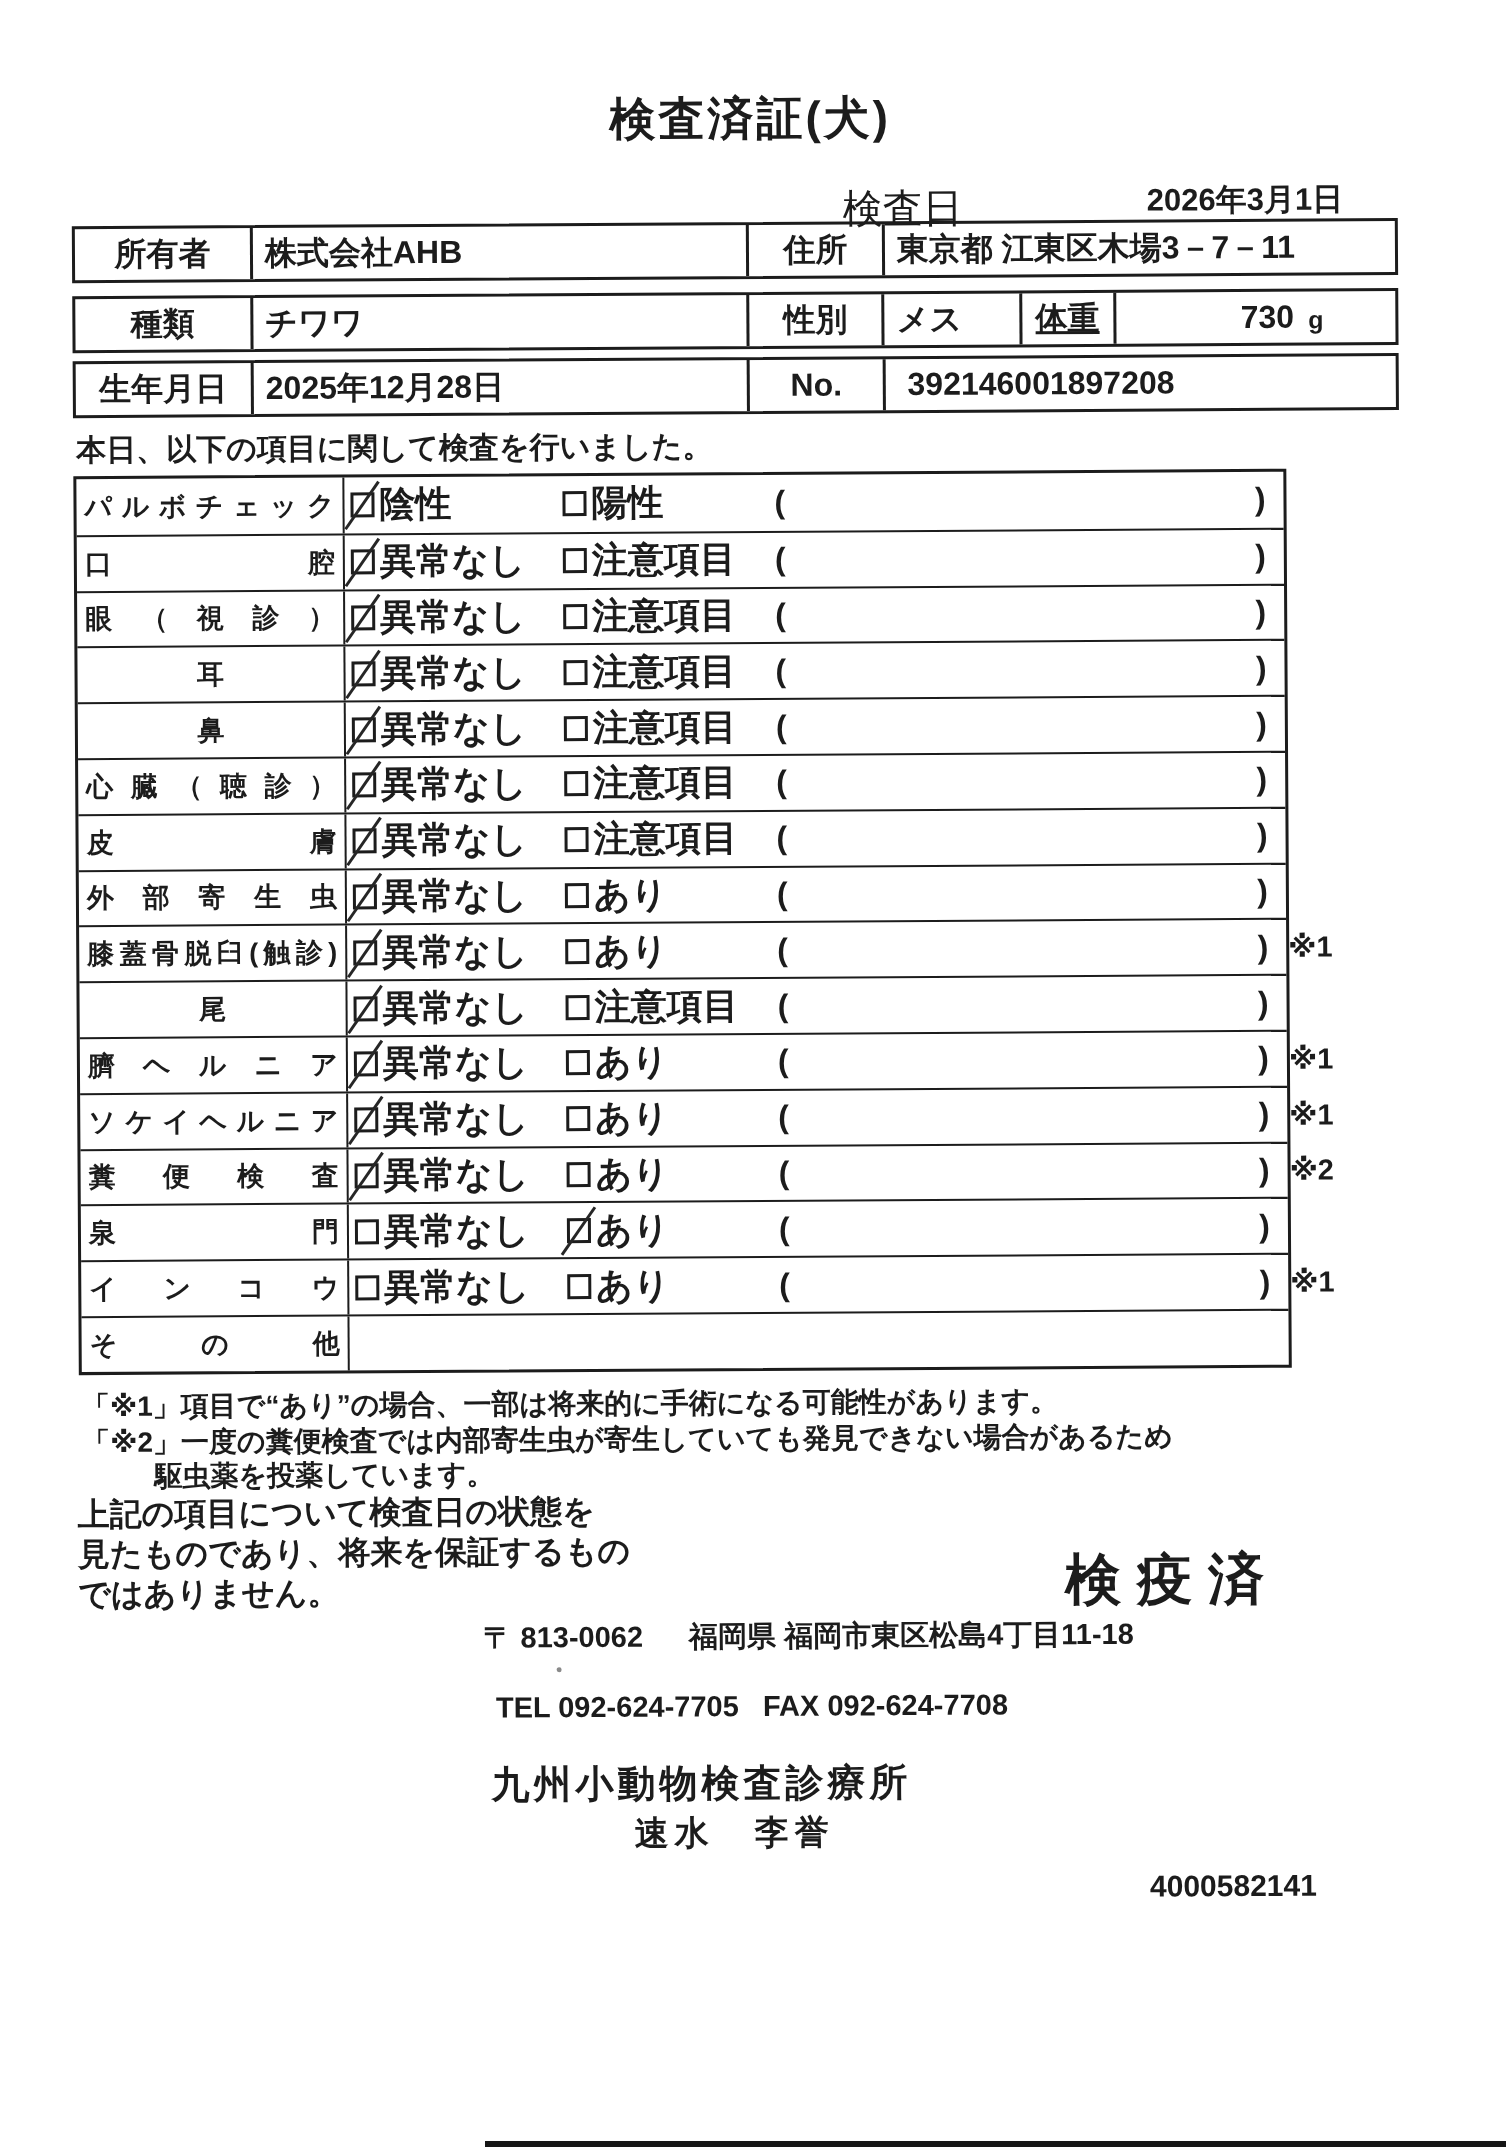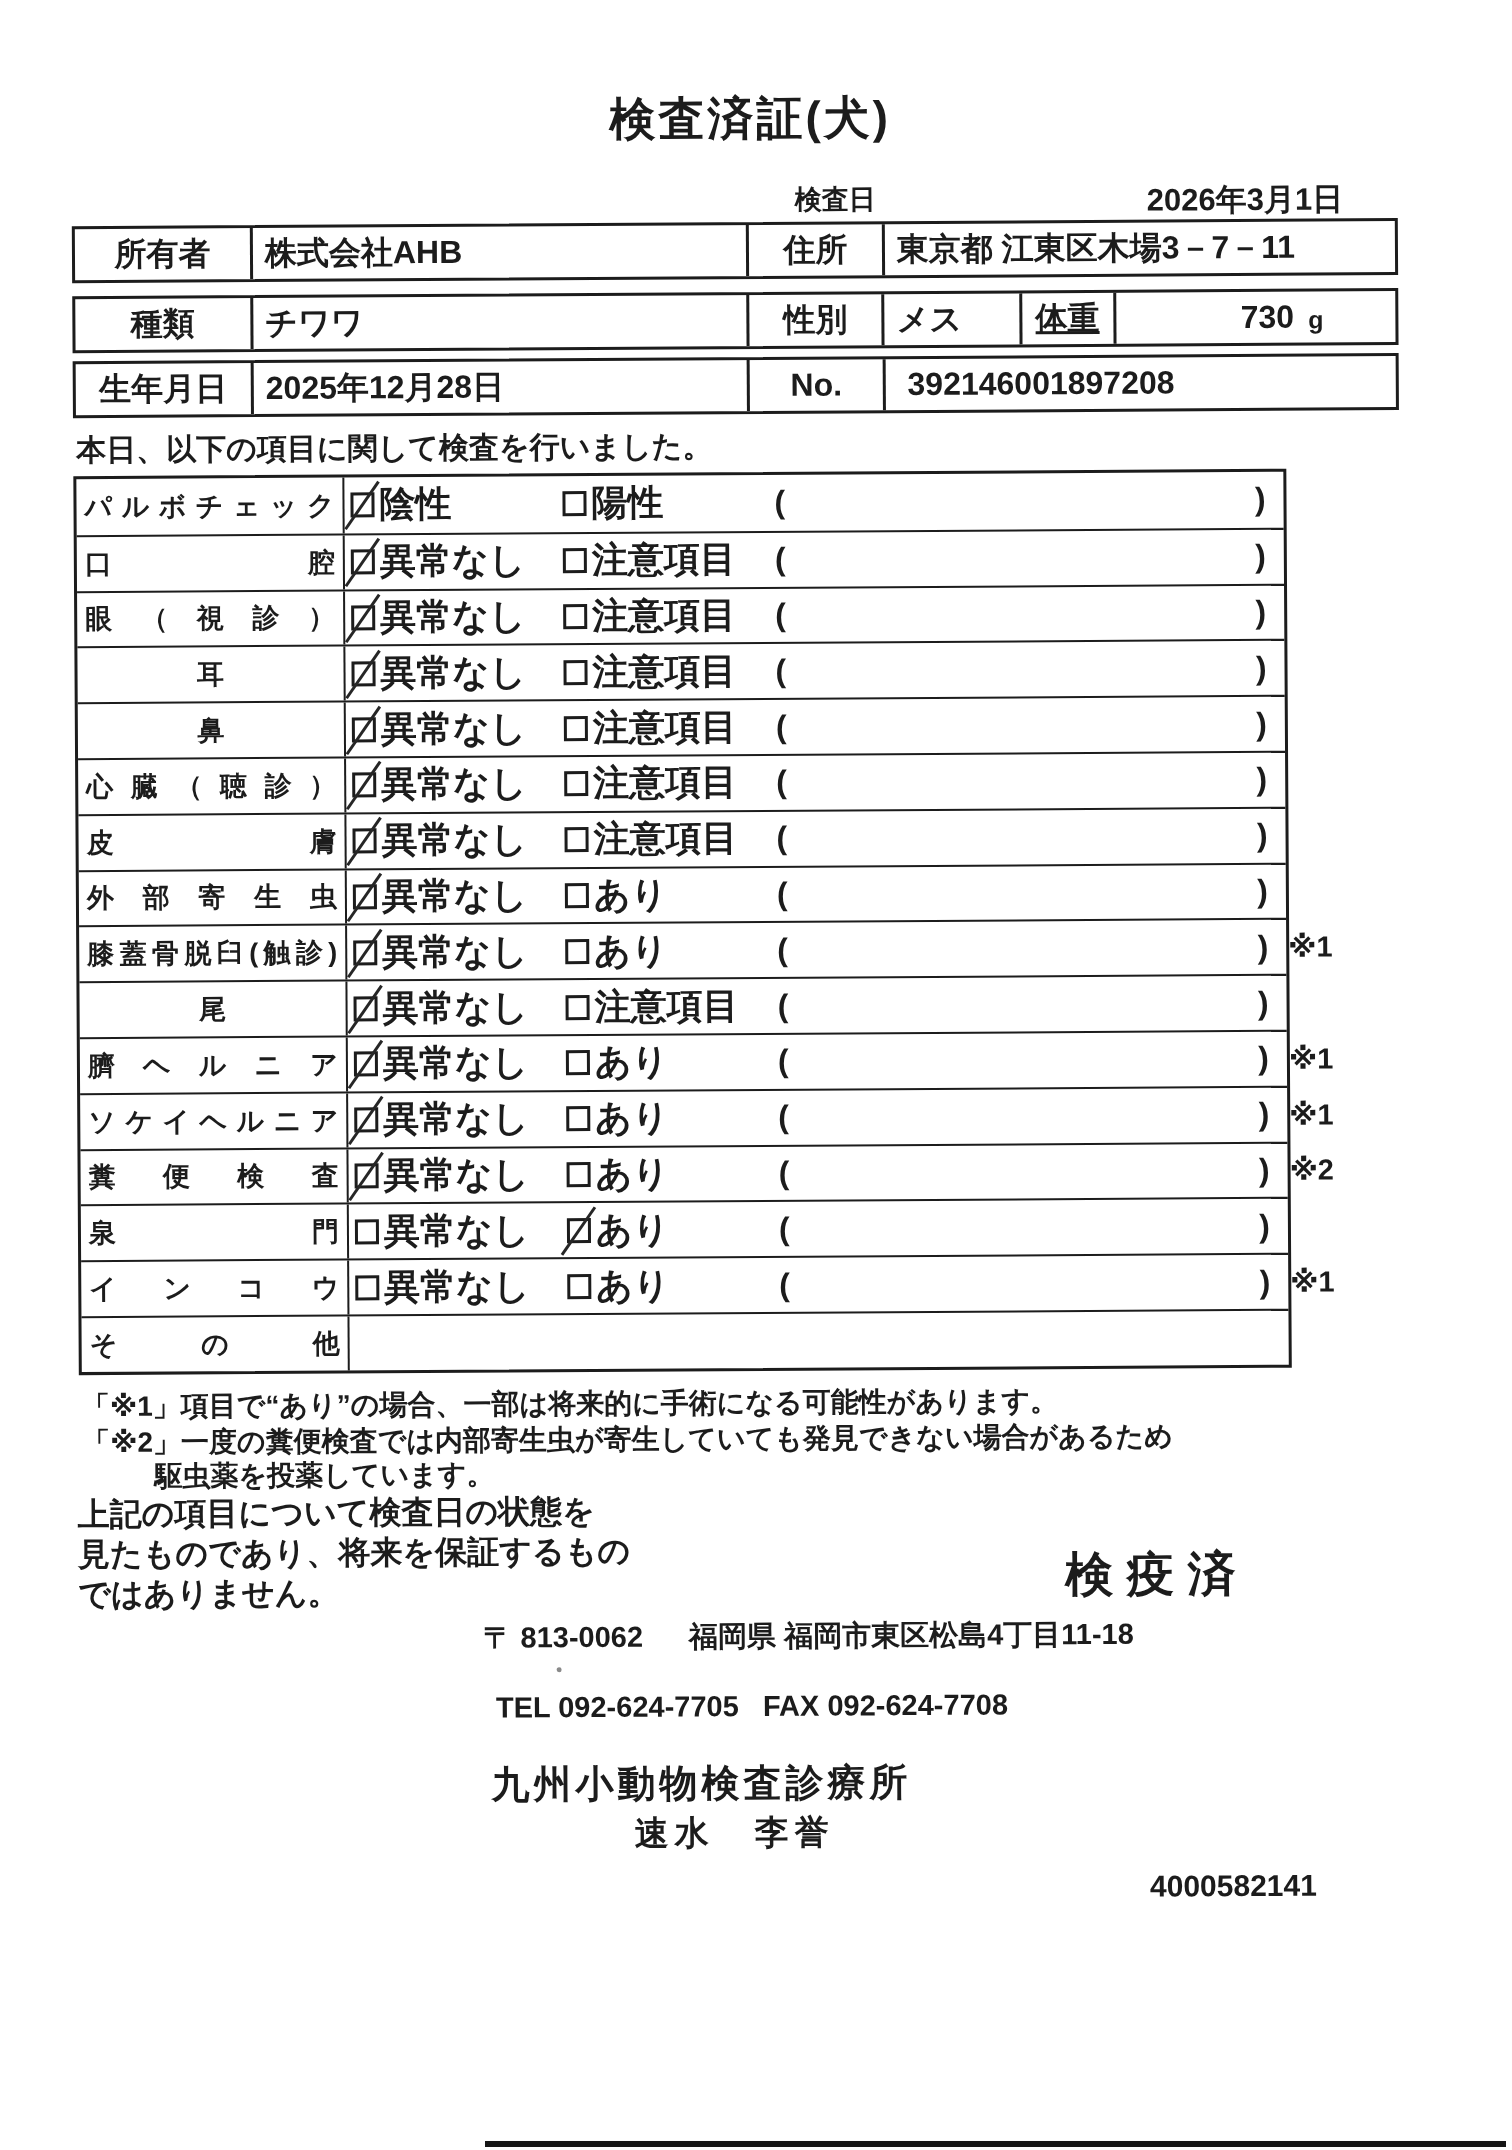--- a/index.html
+++ b/index.html
@@ -12,21 +12,21 @@
     overflow: hidden;
   }
   .sheet { position:absolute; inset:0; transform: rotate(-0.35deg); }
 
   .abs { position:absolute; }
 
   .page-title {
     top:88px; left:0; width:100%;
     text-align:center; font-size:46px; font-weight:700; letter-spacing:3px;
   }
-  .exam-date-label { top:182px; left:800px; font-size:27px; font-weight:700; }
+  .exam-date-label { top:182px; left:848px; font-size:40px; font-weight:400; }
   .exam-date-value { top:182px; left:1152px; font-size:31px; font-weight:600; }
 
   .info-box {
     left:77px; width:1326px; height:57px;
     border:3px solid #1c1c1c; display:flex; align-items:stretch;
   }
   .box-owner { top:222px; }
   .box-pet   { top:292px; }
   .box-birth { top:357px; }
   .cell {
@@ -79,21 +79,21 @@
     font-size:29px; font-weight:600; width:56px; white-space:nowrap;
   }
 
   .footnote { left:80px; font-size:28px; font-weight:600; white-space:nowrap; }
   .fn-1 { top:1384px; }
   .fn-2 { top:1420px; }
   .fn-3 { top:1454px; left:152px; }
 
   .disclaimer { top:1490px; left:75px; font-size:32px; font-weight:700; line-height:40px; }
 
-  .stamp { top:1545px; left:1062px; font-size:48px; font-weight:600; white-space:pre; }
+  .stamp { top:1545px; left:1062px; font-size:56px; font-weight:600; white-space:pre; }
 
   .postal-line { top:1617px; left:480px; display:flex; gap:46px; font-size:29px; font-weight:600; white-space:pre; }
   .tel-line { top:1690px; left:492px; font-size:29px; font-weight:600; white-space:pre; }
   .clinic-name { top:1758px; left:487px; font-size:38px; font-weight:600; letter-spacing:4px; }
   .examiner { top:1810px; left:630px; font-size:34px; font-weight:600; letter-spacing:6px; white-space:pre; }
   .serial { top:1872px; left:1145px; font-size:30px; font-weight:600; }
 
   .scan-speck { top:1666px; left:553px; width:5px; height:5px; border-radius:50%; background:#8a8a8a; }
   .scan-edge { bottom:3px; left:485px; right:6px; height:6px; background:#161616; }
 </style>

